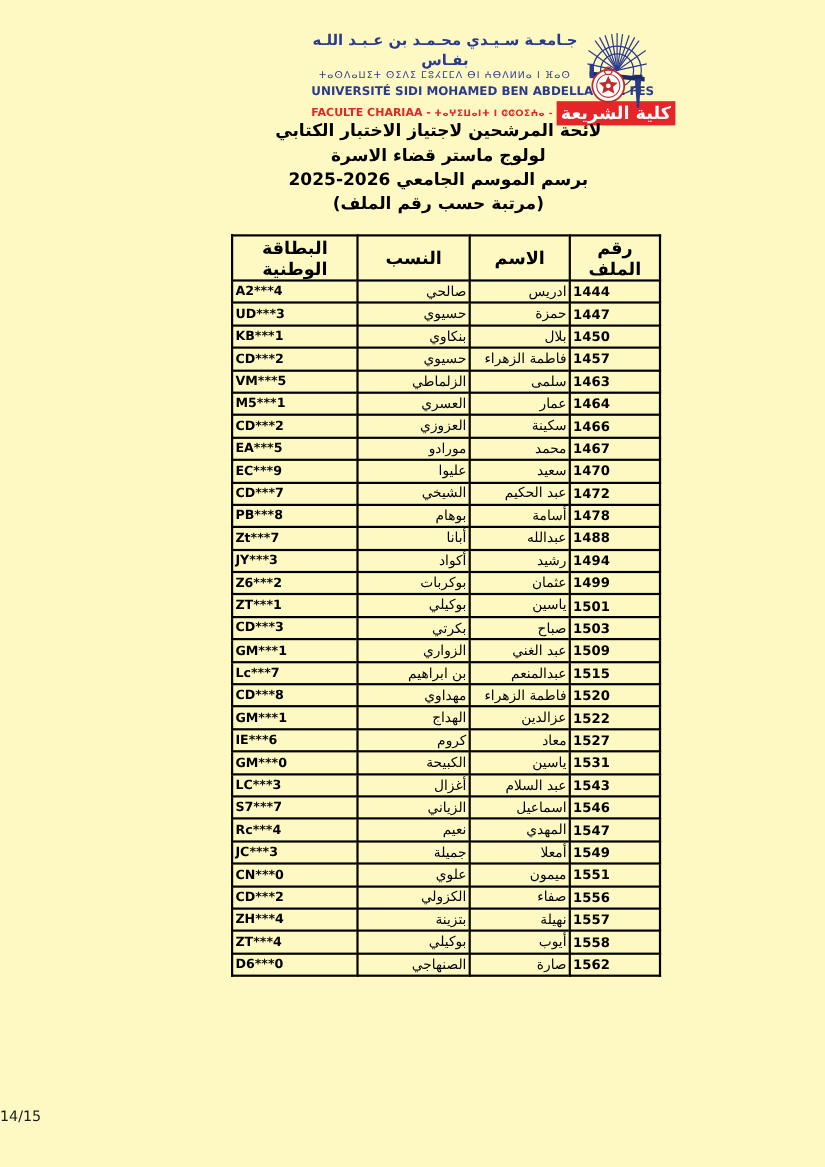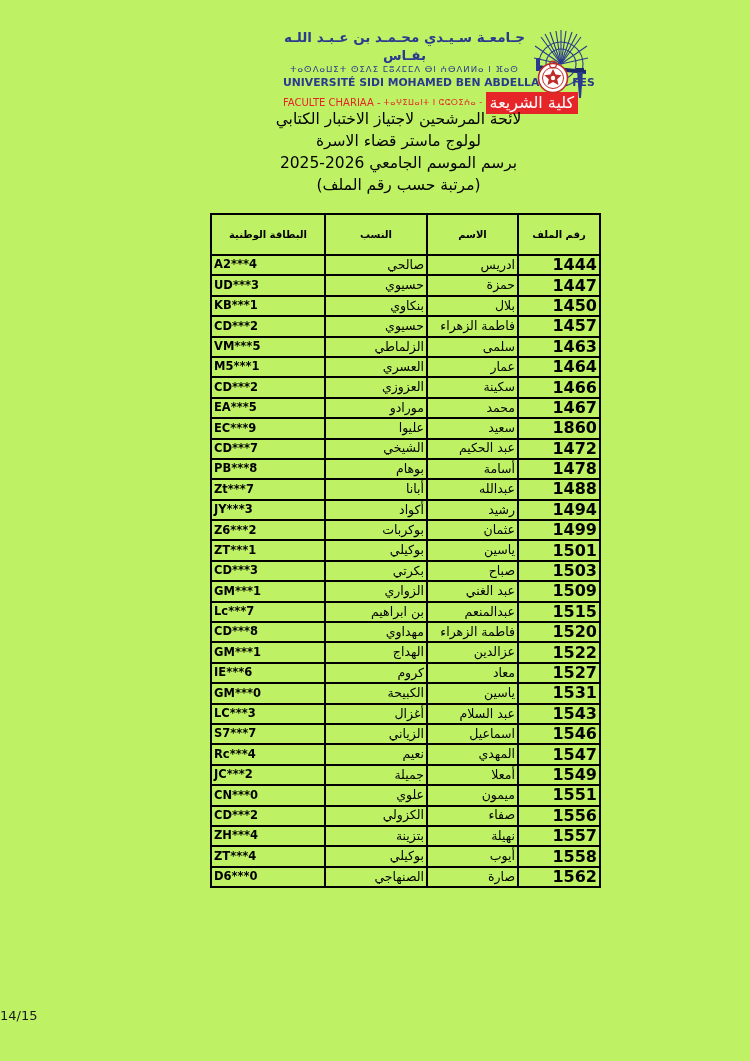--- a/index.html
+++ b/index.html
@@ -1,54 +1,54 @@
 <!DOCTYPE html>
 <html><head>
 <meta charset="utf-8">
 <style>
   * { margin:0; padding:0; box-sizing:border-box; }
   html,body { background:#e8e8e8; }
   .page {
     width:750px; height:1061px; margin:0 auto; position:relative;
-    background:#bef264; font-family:"DejaVu Sans", sans-serif; color:#000;
+    background:#fef9c3; font-family:"DejaVu Sans", sans-serif; color:#000;
     overflow:hidden;
   }
   
   .letterhead {
     position:absolute; top:28px; left:283px;
     display:flex; align-items:flex-start; gap:7px;
   }
   .lh-text { width:243px; text-align:center; }
   .lh-ar  { color:#2a3b8f; font-weight:bold; font-size:13.5px; direction:rtl; line-height:1.35; }
   .lh-tif { color:#2a3b8f; font-size:8.5px; letter-spacing:1px; line-height:1.4; white-space:nowrap; }
   .lh-fr  { color:#2a3b8f; font-weight:bold; font-size:10.8px; line-height:1.35; white-space:nowrap; }
   .lh-fac {
-    color:#e52528; font-weight:normal; font-size:10px; margin-top:1px;
+    color:#e52528; font-weight:bold; font-size:10px; margin-top:1px;
     display:flex; align-items:center; justify-content:space-between; gap:3px; white-space:nowrap;
   }
   .lh-fac .tif { font-size:8px; letter-spacing:0.5px; }
   .fac-box { background:#e52528; color:#fff; padding:1px 4px 2px 4px; font-size:16px; direction:rtl; }
   .logo { width:56px; height:72px; }
   
   .titles { position:absolute; top:108px; left:0; width:100%; text-align:center; direction:rtl; }
-  .title-line { font-weight:normal; font-size:15.5px; line-height:22px; color:#000;margin-left:47px; }
+  .title-line { font-weight:bold; font-size:15.5px; line-height:22px; color:#000;margin-left:47px; }
   
   table.candidates {
     position:absolute; top:213px; left:210px; width:389px;
     border-collapse:collapse; direction:rtl; table-layout:fixed;
   }
   .candidates th {
-    border:2px solid #000; height:41px; font-size:10px; font-weight:bold;
+    border:2px solid #000; height:41px; font-size:16px; font-weight:bold;
     text-align:center; vertical-align:middle;
   }
   .candidates td {
     border:2px solid #000; height:20.4px; font-size:12.5px;
     vertical-align:middle; padding:0 2px; line-height:1;
   }
-  .candidates td.num { text-align:right; font-weight:bold; font-size:16px; direction:ltr; }
+  .candidates td.num { text-align:left; font-weight:bold; font-size:12px; direction:ltr; }
   .candidates td.cid { text-align:left; font-weight:bold; font-size:11.5px; direction:ltr; }
   .candidates td.nam { text-align:right; font-size:12.5px; }
   
   .footer { position:absolute; top:1008px; left:0; width:100%; text-align:left;
             font-size:13px; color:#1a1a1a; direction:ltr; }
 </style>
 </head>
 <body>
 
 <div class="page">
@@ -164,21 +164,21 @@
           <td class="nam">العزوزي</td>
           <td class="cid">CD***2</td>
         </tr>
         <tr>
           <td class="num">1467</td>
           <td class="nam">محمد</td>
           <td class="nam">مورادو</td>
           <td class="cid">EA***5</td>
         </tr>
         <tr>
-          <td class="num">1860</td>
+          <td class="num">1470</td>
           <td class="nam">سعيد</td>
           <td class="nam">عليوا</td>
           <td class="cid">EC***9</td>
         </tr>
         <tr>
           <td class="num">1472</td>
           <td class="nam">عبد الحكيم</td>
           <td class="nam">الشيخي</td>
           <td class="cid">CD***7</td>
         </tr>
@@ -269,21 +269,21 @@
         <tr>
           <td class="num">1547</td>
           <td class="nam">المهدي</td>
           <td class="nam">نعيم</td>
           <td class="cid">Rc***4</td>
         </tr>
         <tr>
           <td class="num">1549</td>
           <td class="nam">أمعلا</td>
           <td class="nam">جميلة</td>
-          <td class="cid">JC***2</td>
+          <td class="cid">JC***3</td>
         </tr>
         <tr>
           <td class="num">1551</td>
           <td class="nam">ميمون</td>
           <td class="nam">علوي</td>
           <td class="cid">CN***0</td>
         </tr>
         <tr>
           <td class="num">1556</td>
           <td class="nam">صفاء</td>

